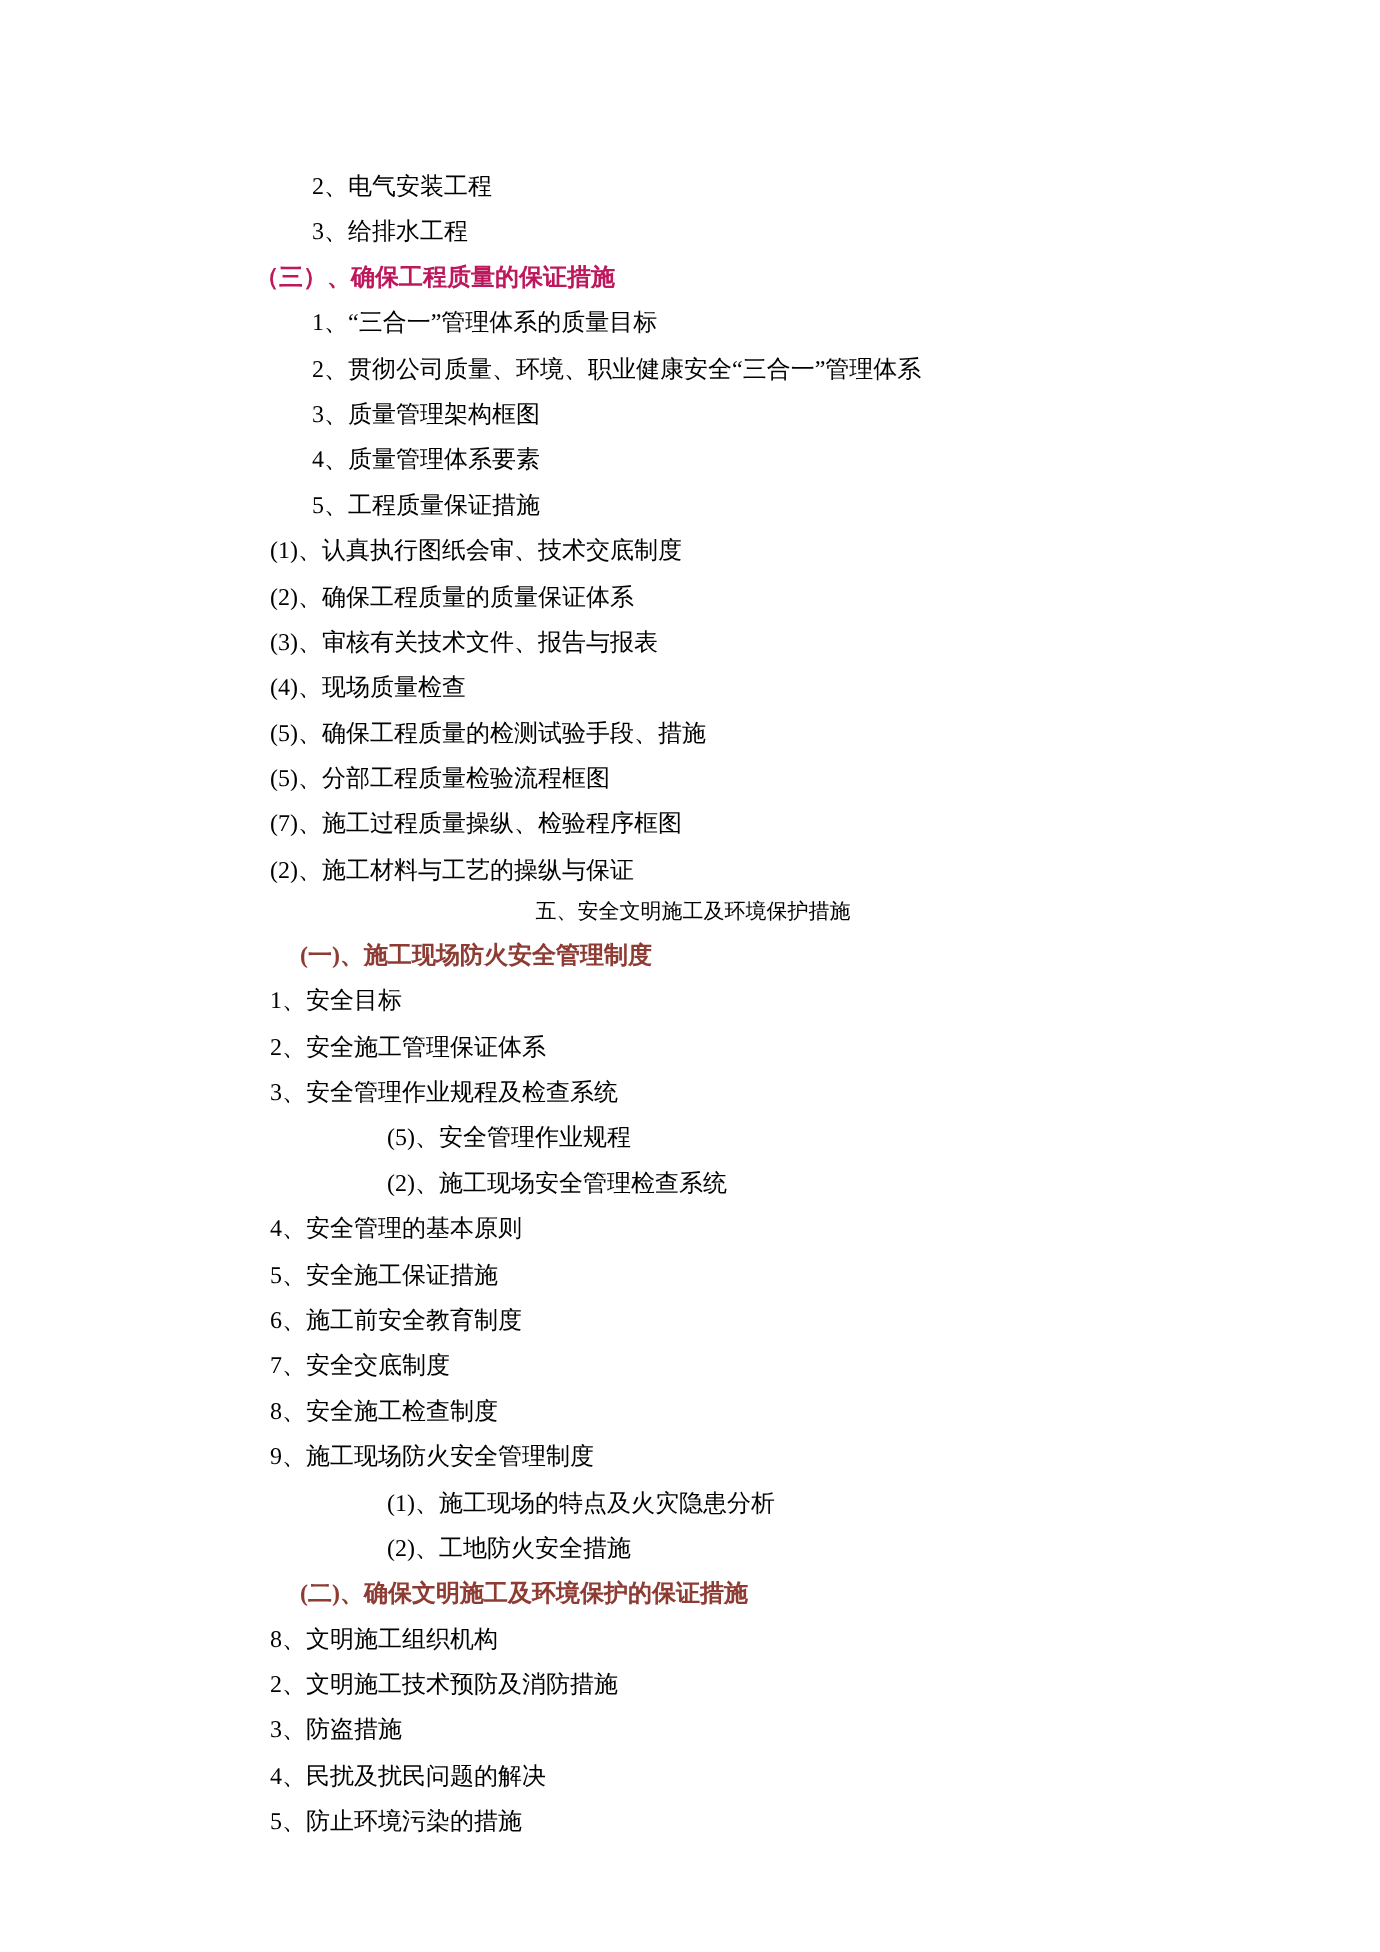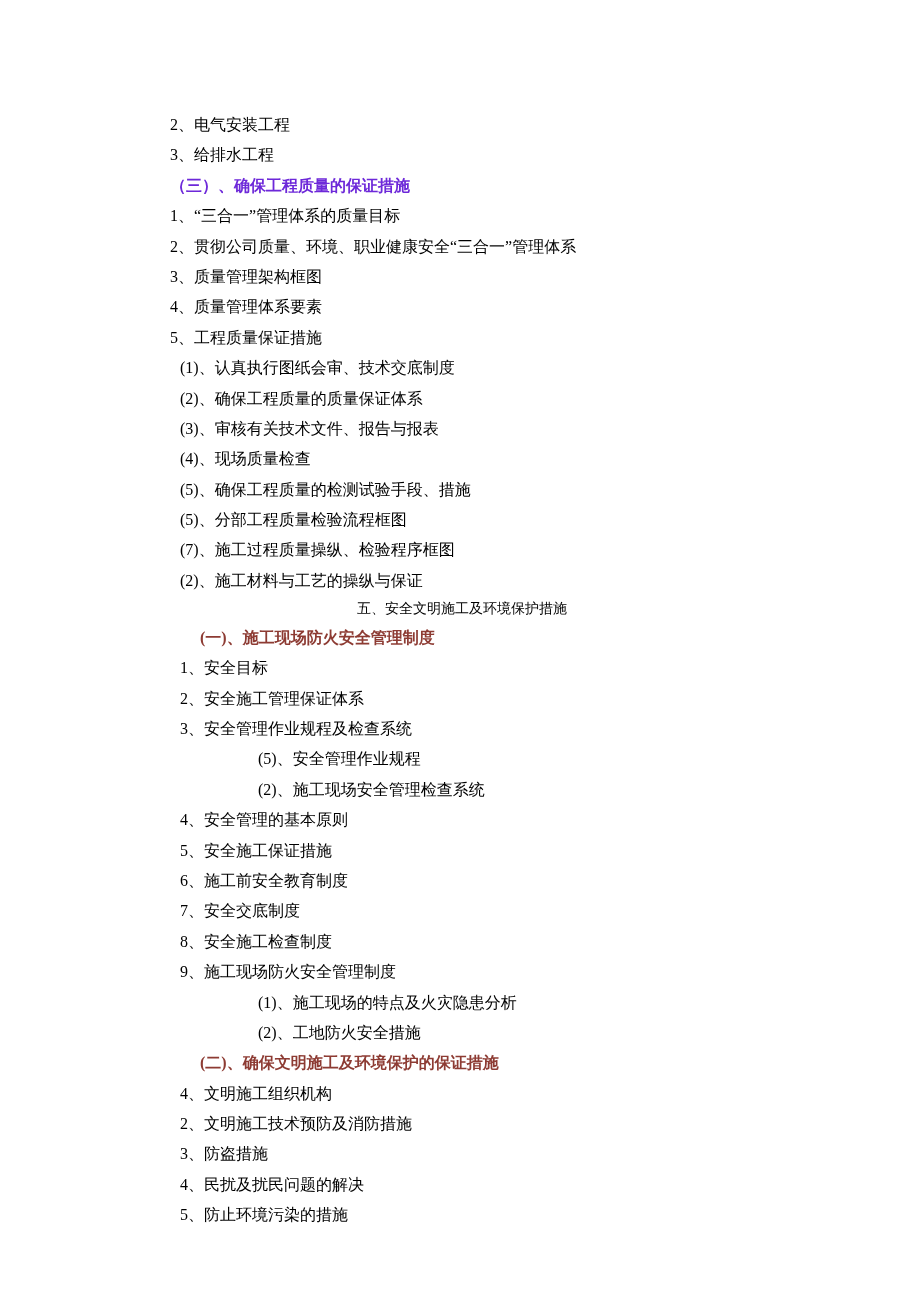--- a/index.html
+++ b/index.html
@@ -7,40 +7,40 @@
       font-size: 16px;
       line-height: 1.9;
       color: #000;
       background: #fff;
       margin: 0;
       padding: 110px 130px 60px 130px;
       width: 920px;
       box-sizing: border-box;
     }
     .l1 {
-      margin-left: 40px;
+      margin-left: 78px;
     }
     .l2 {
       margin-left: 50px;
     }
     .l3 {
       margin-left: 128px;
     }
     .h1 {
       margin-left: 4px;
       font-size: 14px;
       text-align: center;
     }
     .section-head {
       color: #8d3b33;
       font-weight: bold;
       margin-left: 70px;
     }
     .section-head2 {
-      color: #6d28d9;
+      color: #be185d;
       font-weight: bold;
       margin-left: 40px;
     }
   </style>
 </head>
 <body>
 
 <div class="l1">2、电气安装工程</div>
 <div class="l1">3、给排水工程</div>
 <div class="section-head2">（三）、确保工程质量的保证措施</div>
@@ -66,17 +66,17 @@
 <div class="l3">(2)、施工现场安全管理检查系统</div>
 <div class="l2">4、安全管理的基本原则</div>
 <div class="l2">5、安全施工保证措施</div>
 <div class="l2">6、施工前安全教育制度</div>
 <div class="l2">7、安全交底制度</div>
 <div class="l2">8、安全施工检查制度</div>
 <div class="l2">9、施工现场防火安全管理制度</div>
 <div class="l3">(1)、施工现场的特点及火灾隐患分析</div>
 <div class="l3">(2)、工地防火安全措施</div>
 <div class="section-head">(二)、确保文明施工及环境保护的保证措施</div>
-<div class="l2">4、文明施工组织机构</div>
+<div class="l2">8、文明施工组织机构</div>
 <div class="l2">2、文明施工技术预防及消防措施</div>
 <div class="l2">3、防盗措施</div>
 <div class="l2">4、民扰及扰民问题的解决</div>
 <div class="l2">5、防止环境污染的措施</div>
 
 </body></html>

